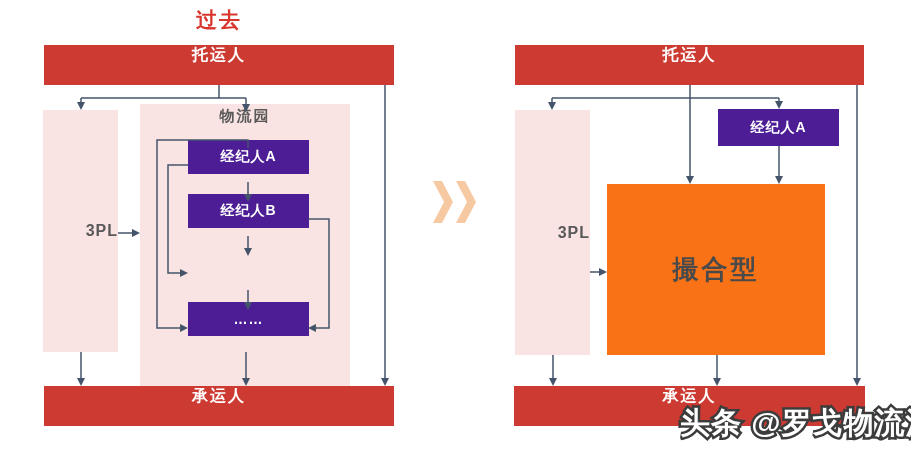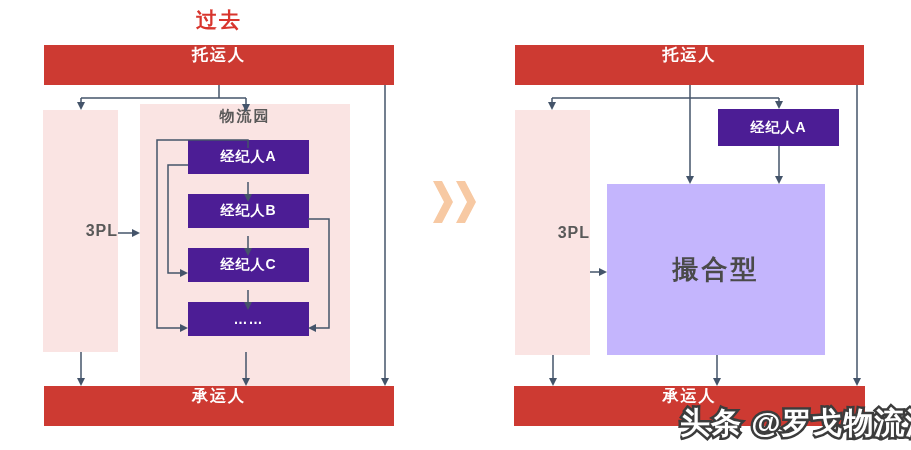--- a/index.html
+++ b/index.html
@@ -25,21 +25,21 @@
   .park-title{
     left:0;top:3px;width:100%;text-align:center;color:#595959;
     font-size:15px;font-weight:600;letter-spacing:2px;
   }
   .broker{
     background:#4c1d95;color:#fff;font-size:14px;font-weight:bold;
     display:flex;align-items:center;justify-content:center;letter-spacing:1px;
     width:121px;height:34px;left:48px;
   }
   .platform{
-    background:#c4b5fd;color:#4a4a4a;display:flex;flex-direction:column;
+    background:#f97316;color:#4a4a4a;display:flex;flex-direction:column;
     align-items:center;justify-content:center;gap:14px;
     font-size:26px;font-weight:bold;letter-spacing:3px;
   }
   #connector-layer{position:absolute;left:0;top:0;pointer-events:none;}
   #connector-layer path.line{stroke:#44546a;stroke-width:1.5;fill:none;}
   #watermark{
     left:680px;top:403px;font-size:30px;font-weight:bold;color:#fff;
     white-space:nowrap;letter-spacing:1px;
     -webkit-text-stroke:5px #3c3c3c;paint-order:stroke fill;
   }
@@ -56,21 +56,20 @@
   </div>
 
   <div class="abs pink-panel tpl-box" style="left:43px;top:110px;width:75px;height:242px;">
     <span>3PL</span>
   </div>
 
   <div class="abs pink-panel" style="left:140px;top:104px;width:210px;height:302px;">
     <div class="abs park-title">物流园</div>
     <div class="abs broker" style="top:36px;">经纪人A</div>
     <div class="abs broker" style="top:90px;">经纪人B</div>
-    <div class="abs broker" style="top:144px;">经纪人C</div>
     <div class="abs broker" style="top:198px;">……</div>
   </div>
 
   <div class="abs red-bar" style="left:44px;top:386px;width:350px;height:40px;">
     <span>承运人</span>
   </div>
 
 
   <div class="abs red-bar" style="left:515px;top:45px;width:349px;height:40px;">
     <span>托运人</span>

